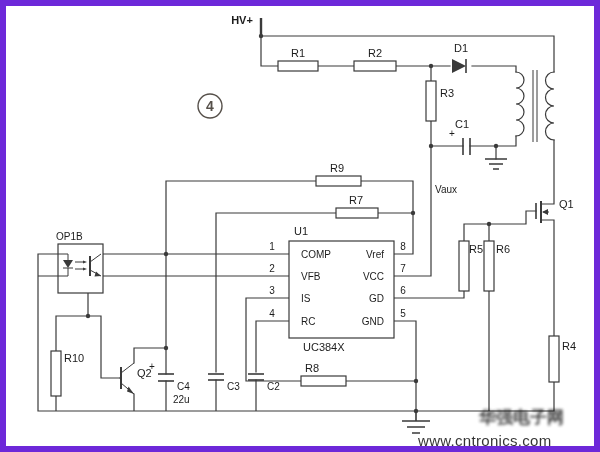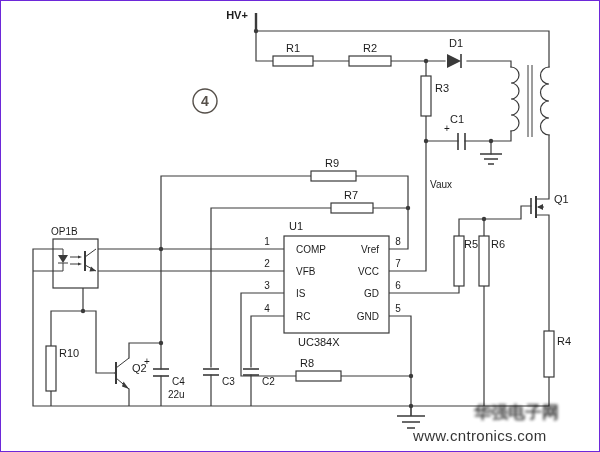--- a/index.html
+++ b/index.html
@@ -1,18 +1,18 @@
 <!DOCTYPE html>
 <html><head>
 <meta charset="utf-8">
 <style>
   html,body{margin:0;padding:0;background:#fff;}
   .frame{
     width:600px;height:452px;position:relative;box-sizing:border-box;
-    border:1px solid #6d28d9;background:#ffffff;overflow:hidden;
+    border:6px solid #6d28d9;background:#ffffff;overflow:hidden;
     font-family:"Liberation Sans","DejaVu Sans",sans-serif;
   }
   svg{display:block}
   text{
     font-family:"Liberation Sans","DejaVu Sans",sans-serif;
     fill:#1c1c1c;
   }
   .lbl{font-size:11px;}
   .sm{font-size:10px;}
   .pin{font-size:10px;}

